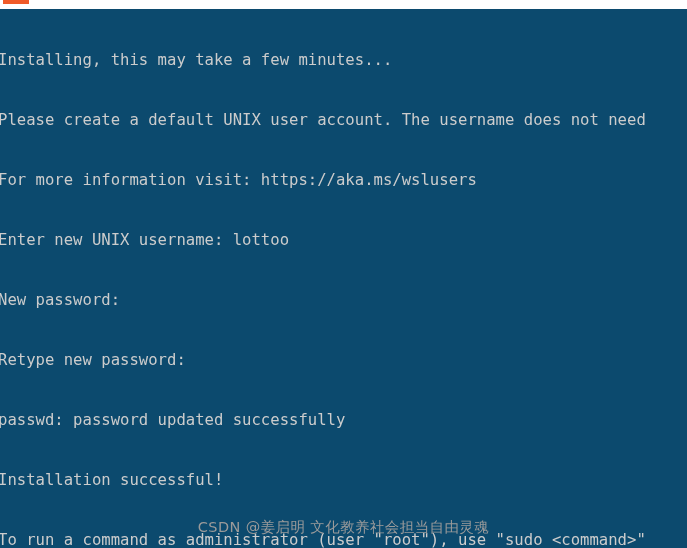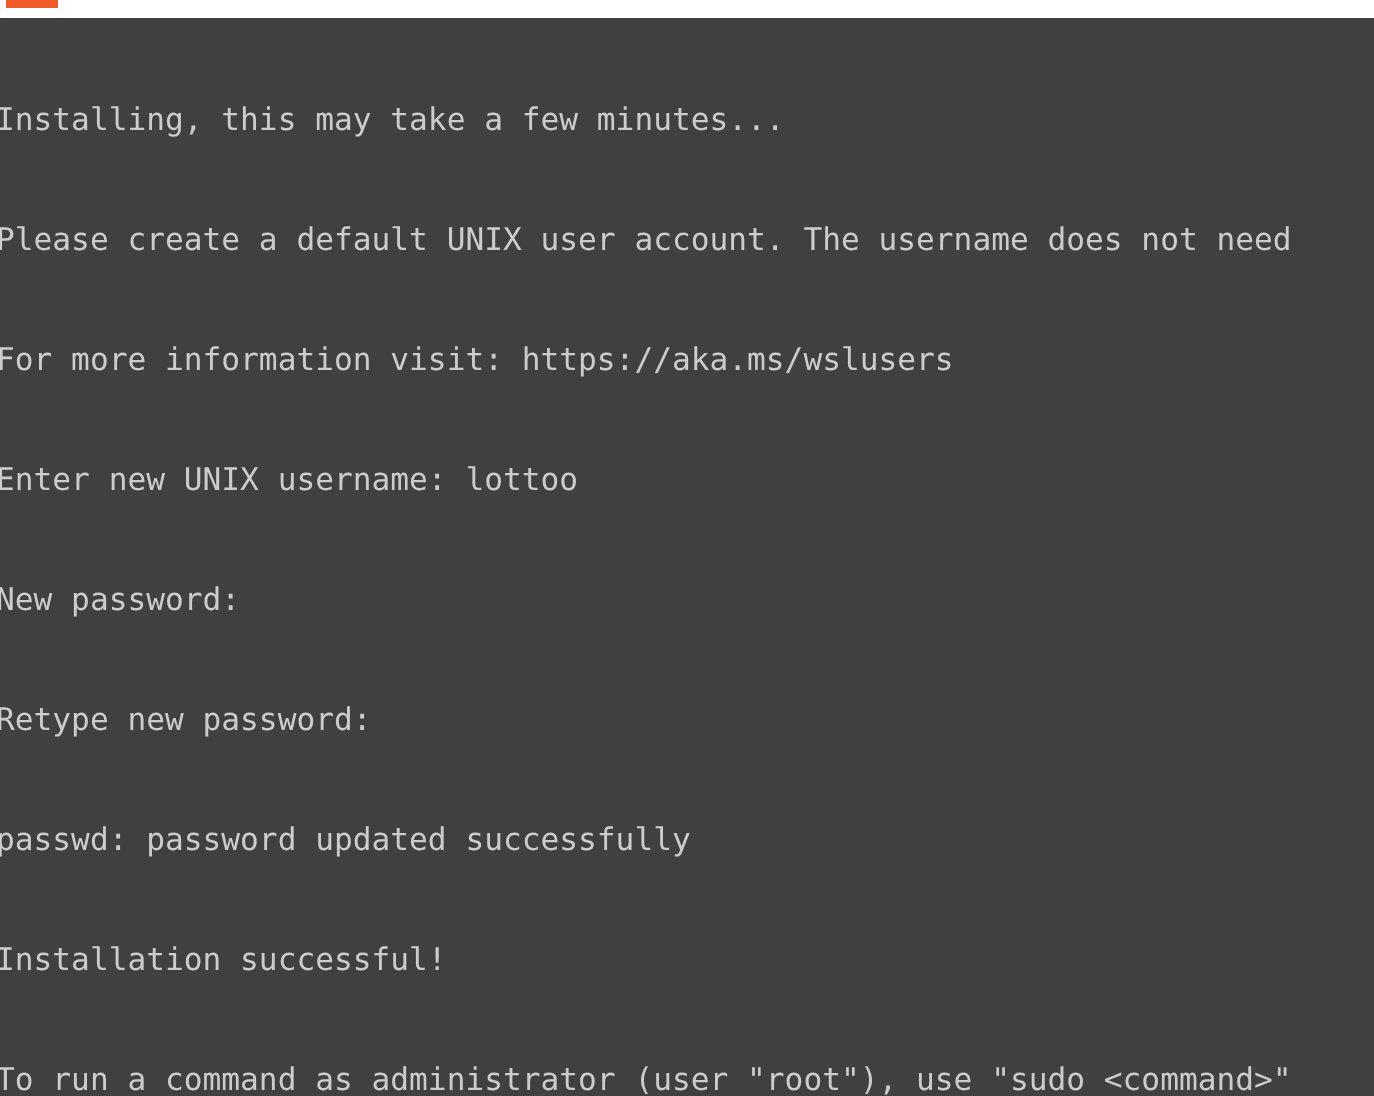--- a/index.html
+++ b/index.html
@@ -31,21 +31,21 @@
     background: #f05a28;
   }
 
   
   #terminal {
     position: absolute;
     left: 0;
     top: 9px;
     width: 687px;
     height: 539px;
-    background: #404040;
+    background: #0c4a6e;
     overflow: hidden;
   }
 
   #console-output {
     position: absolute;
     left: -2px;
     top: 1px;
     width: 700px;
     white-space: pre;
     font-family: "DejaVu Sans Mono", "Liberation Mono", monospace;
@@ -102,14 +102,15 @@
     
     
     
     
     
     
     
     
   </div>
 
+  <div id="watermark">CSDN @姜启明 文化教养社会担当自由灵魂</div>
 
 </div>
 
 </body></html>

